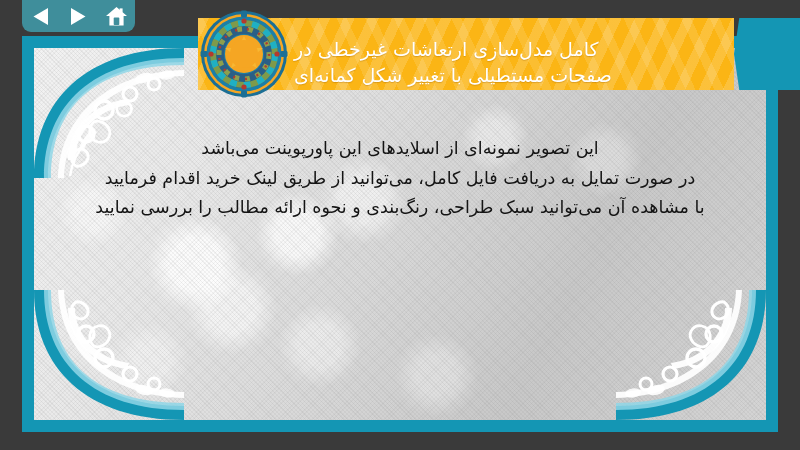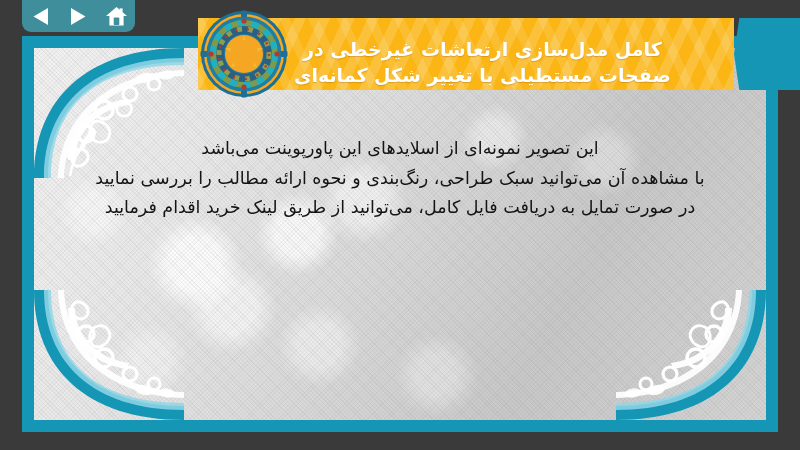--- a/index.html
+++ b/index.html
@@ -132,23 +132,23 @@
     display: flex;
     align-items: center;
     justify-content: flex-end;
     padding-left: 96px;
     padding-right: 14px;
     box-sizing: border-box;
   }
   #banner-title {
     color: #ffffff;
     font-size: 19px;
-    font-weight: bold;
+    font-weight: normal;
     line-height: 1.32;
-    text-align: center;
+    text-align: left;
     direction: rtl;
     text-shadow: 0 1px 1px rgba(150,90,0,0.30);
     white-space: pre-line;
     margin-top: 17px;
   }
   
   #medallion {
     position: absolute;
     left: 2px;
     top: 50%;
@@ -271,22 +271,22 @@
             <path d="M42 118 c-6-4-6-13 1-16 6-3 12 2 11 8 -1 5-7 9-12 8 z" fill="none" stroke="#ffffff" stroke-width="3"></path>
             <path d="M60 74 c-7 6-5 18 4 20 8 2 14-6 11-13 -2-5-10-10-15-7 z" fill="none" stroke="#ffffff" stroke-width="2.8"></path>
             <ellipse cx="110" cy="30" rx="9" ry="5" transform="rotate(-14 110 30)" fill="#ffffff" opacity="0.9"></ellipse>
             <ellipse cx="133" cy="27" rx="8" ry="4.5" transform="rotate(-10 133 27)" fill="#ffffff" opacity="0.85"></ellipse>
           </g>
         </svg>
       </div>
 
       <div id="body-text">
         <p class="body-line">این تصویر نمونه‌ای از اسلایدهای این پاورپوینت می‌باشد</p>
+        <p class="body-line">در صورت تمایل به دریافت فایل کامل، می‌توانید از طریق لینک خرید اقدام فرمایید</p>
         <p class="body-line">با مشاهده آن می‌توانید سبک طراحی، رنگ‌بندی و نحوه ارائه مطالب را بررسی نمایید</p>
-        <p class="body-line">در صورت تمایل به دریافت فایل کامل، می‌توانید از طریق لینک خرید اقدام فرمایید</p>
       </div>
 
     </div>
   </div>
 
   <div id="banner">
     <div id="banner-chevron"></div>
     <div id="banner-body">
       <div id="medallion">
         <svg viewBox="0 0 88 88" aria-hidden="true">

